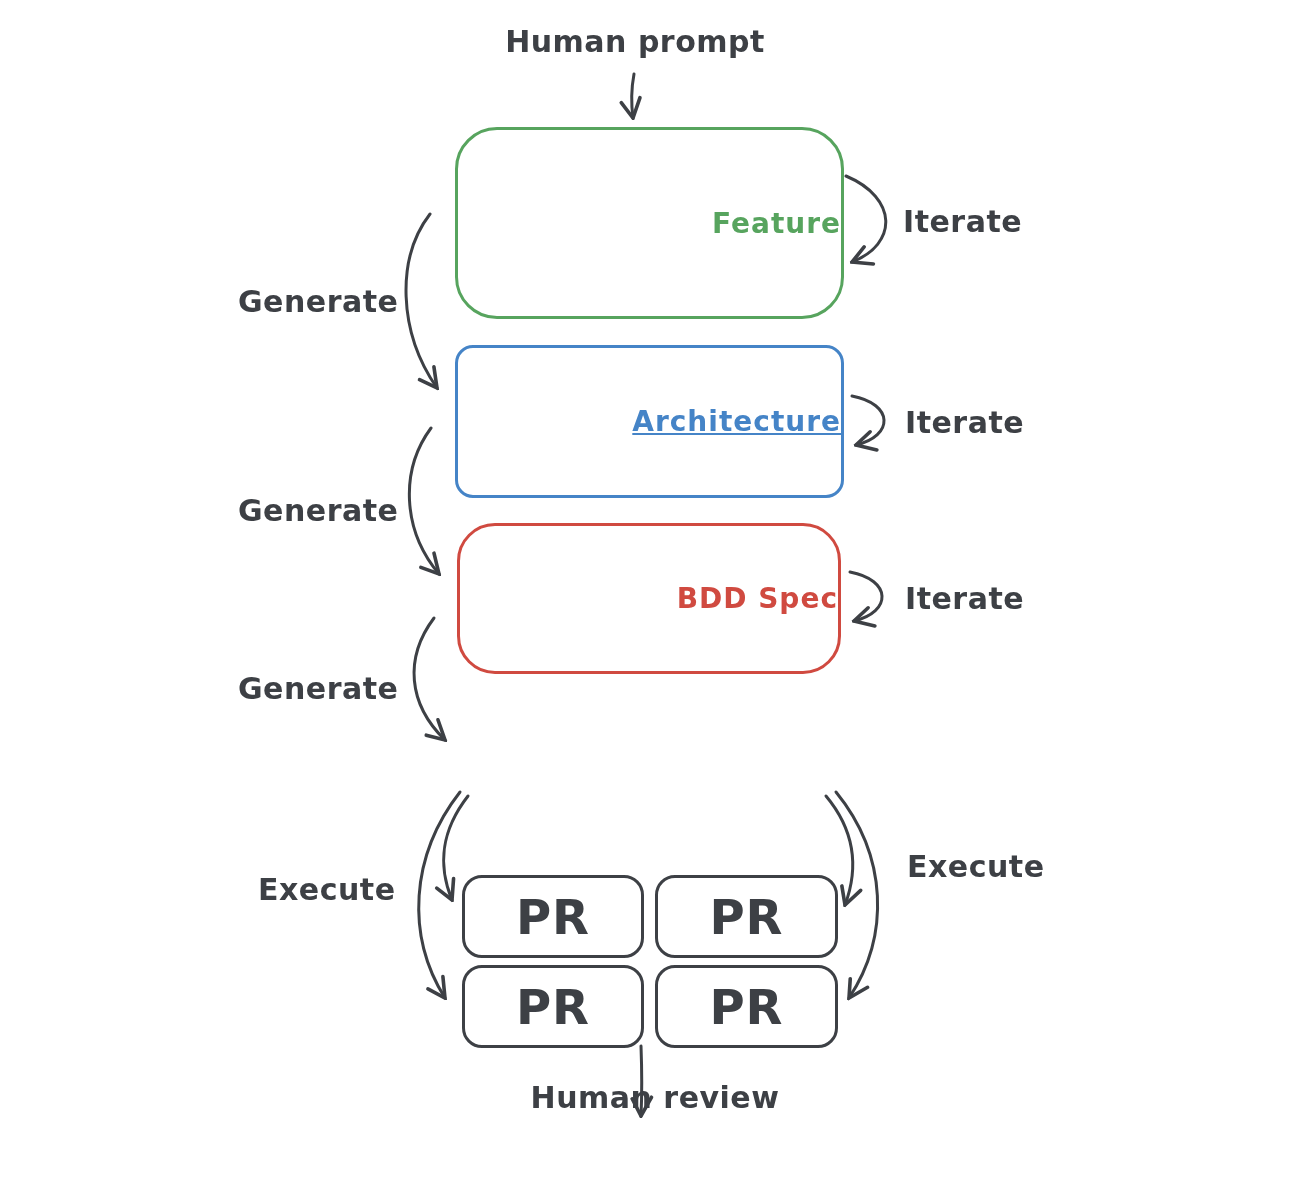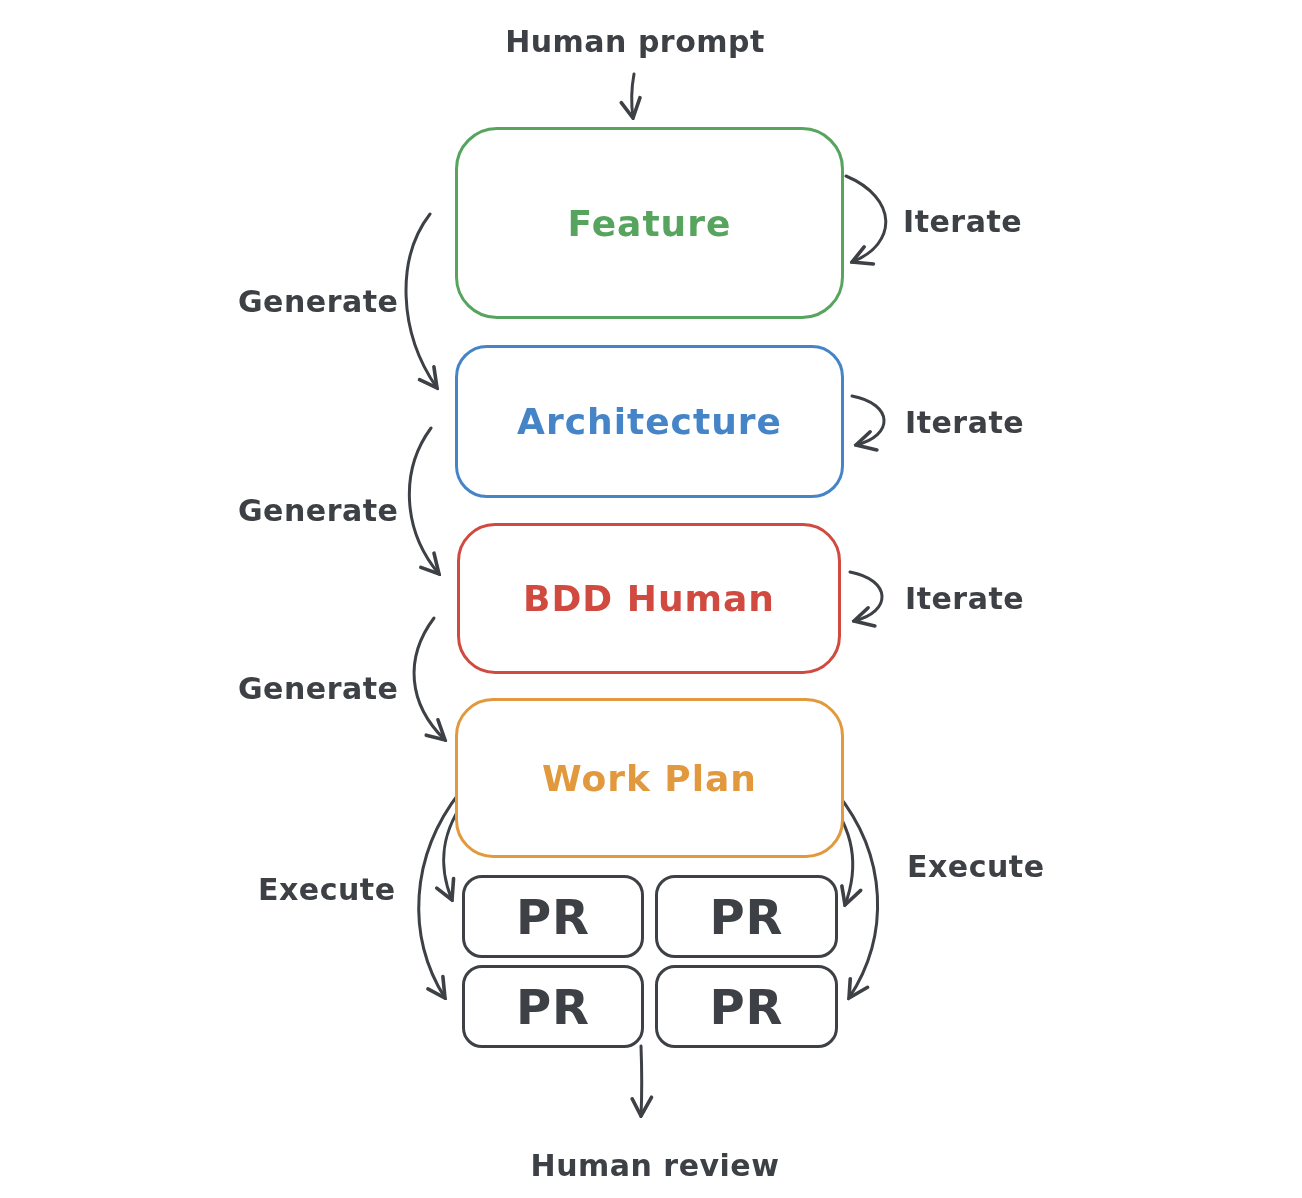--- a/index.html
+++ b/index.html
@@ -25,21 +25,21 @@
     background: #ffffff;
     display: flex;
     flex-direction: column;
     align-items: center;
     justify-content: center;
     text-align: center;
     font-weight: bold;
     letter-spacing: 1px;
   }
   .node .nline { display: block; }
-  .node-lg { font-size: 36px; line-height: 53px; }
+  .node-lg { font-size: 28px; line-height: 53px; align-items: flex-end; }
   .node-pr { font-size: 48px; border-width: 3px; }
   .lbl {
     position: absolute;
     font-size: 30px;
     font-weight: bold;
     letter-spacing: 0.5px;
     white-space: nowrap;
   }
   .lbl-center { text-align: center; }
   .lbl-right { }
@@ -80,37 +80,34 @@
   <div class="lbl lbl-right" style="left:238px; top:493px; width:160px;">Generate</div>
   <div class="lbl lbl-right" style="left:238px; top:671px; width:160px;">Generate</div>
 
   <div class="lbl" style="left:903px; top:204px;">Iterate</div>
   <div class="lbl" style="left:905px; top:405px;">Iterate</div>
   <div class="lbl" style="left:905px; top:581px;">Iterate</div>
 
   <div class="lbl lbl-right" style="left:258px; top:872px; width:140px;">Execute</div>
   <div class="lbl" style="left:907px; top:849px;">Execute</div>
 
-  <div class="lbl lbl-center" style="left:460px; top:1148px; width:390px;">Human review</div>
+  <div class="lbl lbl-center" style="left:460px; top:1080px; width:390px;">Human review</div>
 
   <div class="node node-lg" style="left: 455px; top: 127px; width: 383px; height: 186px; border-radius: 42px; border-color: rgb(87, 164, 94); color: rgb(87, 164, 94);">
     <span class="nline">Feature</span>
   </div>
 
-  <div class="node node-lg" style="left: 455px; top: 345px; width: 383px; height: 147px; border-radius: 32px; border-color: rgb(69, 132, 199); color: rgb(69, 132, 199);">
+  <div class="node node-lg" style="left: 455px; top: 345px; width: 383px; height: 147px; border-radius: 18px; border-color: rgb(69, 132, 199); color: rgb(69, 132, 199); text-decoration: underline;">
     <span class="nline">Architecture</span>
   </div>
 
   <div class="node node-lg" style="left: 457px; top: 523px; width: 378px; height: 145px; border-radius: 38px; border-color: rgb(208, 74, 64); color: rgb(208, 74, 64);">
-    <span class="nline">BDD Human</span>
+    <span class="nline">BDD Spec</span>
   </div>
 
-  <div class="node node-lg" style="left: 455px; top: 698px; width: 383px; height: 154px; border-radius: 38px; border-color: rgb(226, 153, 61); color: rgb(226, 153, 61);">
-    <span class="nline">Work Plan</span>
-  </div>
 
   <div class="node node-pr" style="left: 462px; top: 875px; width: 176px; height: 77px; border-radius: 20px; border-color: rgb(61, 64, 69); color: rgb(61, 64, 69);">
     <span class="nline">PR</span>
   </div>
   <div class="node node-pr" style="left: 655px; top: 875px; width: 177px; height: 77px; border-radius: 20px; border-color: rgb(61, 64, 69); color: rgb(61, 64, 69);">
     <span class="nline">PR</span>
   </div>
   <div class="node node-pr" style="left: 462px; top: 965px; width: 176px; height: 77px; border-radius: 20px; border-color: rgb(61, 64, 69); color: rgb(61, 64, 69);">
     <span class="nline">PR</span>
   </div>

